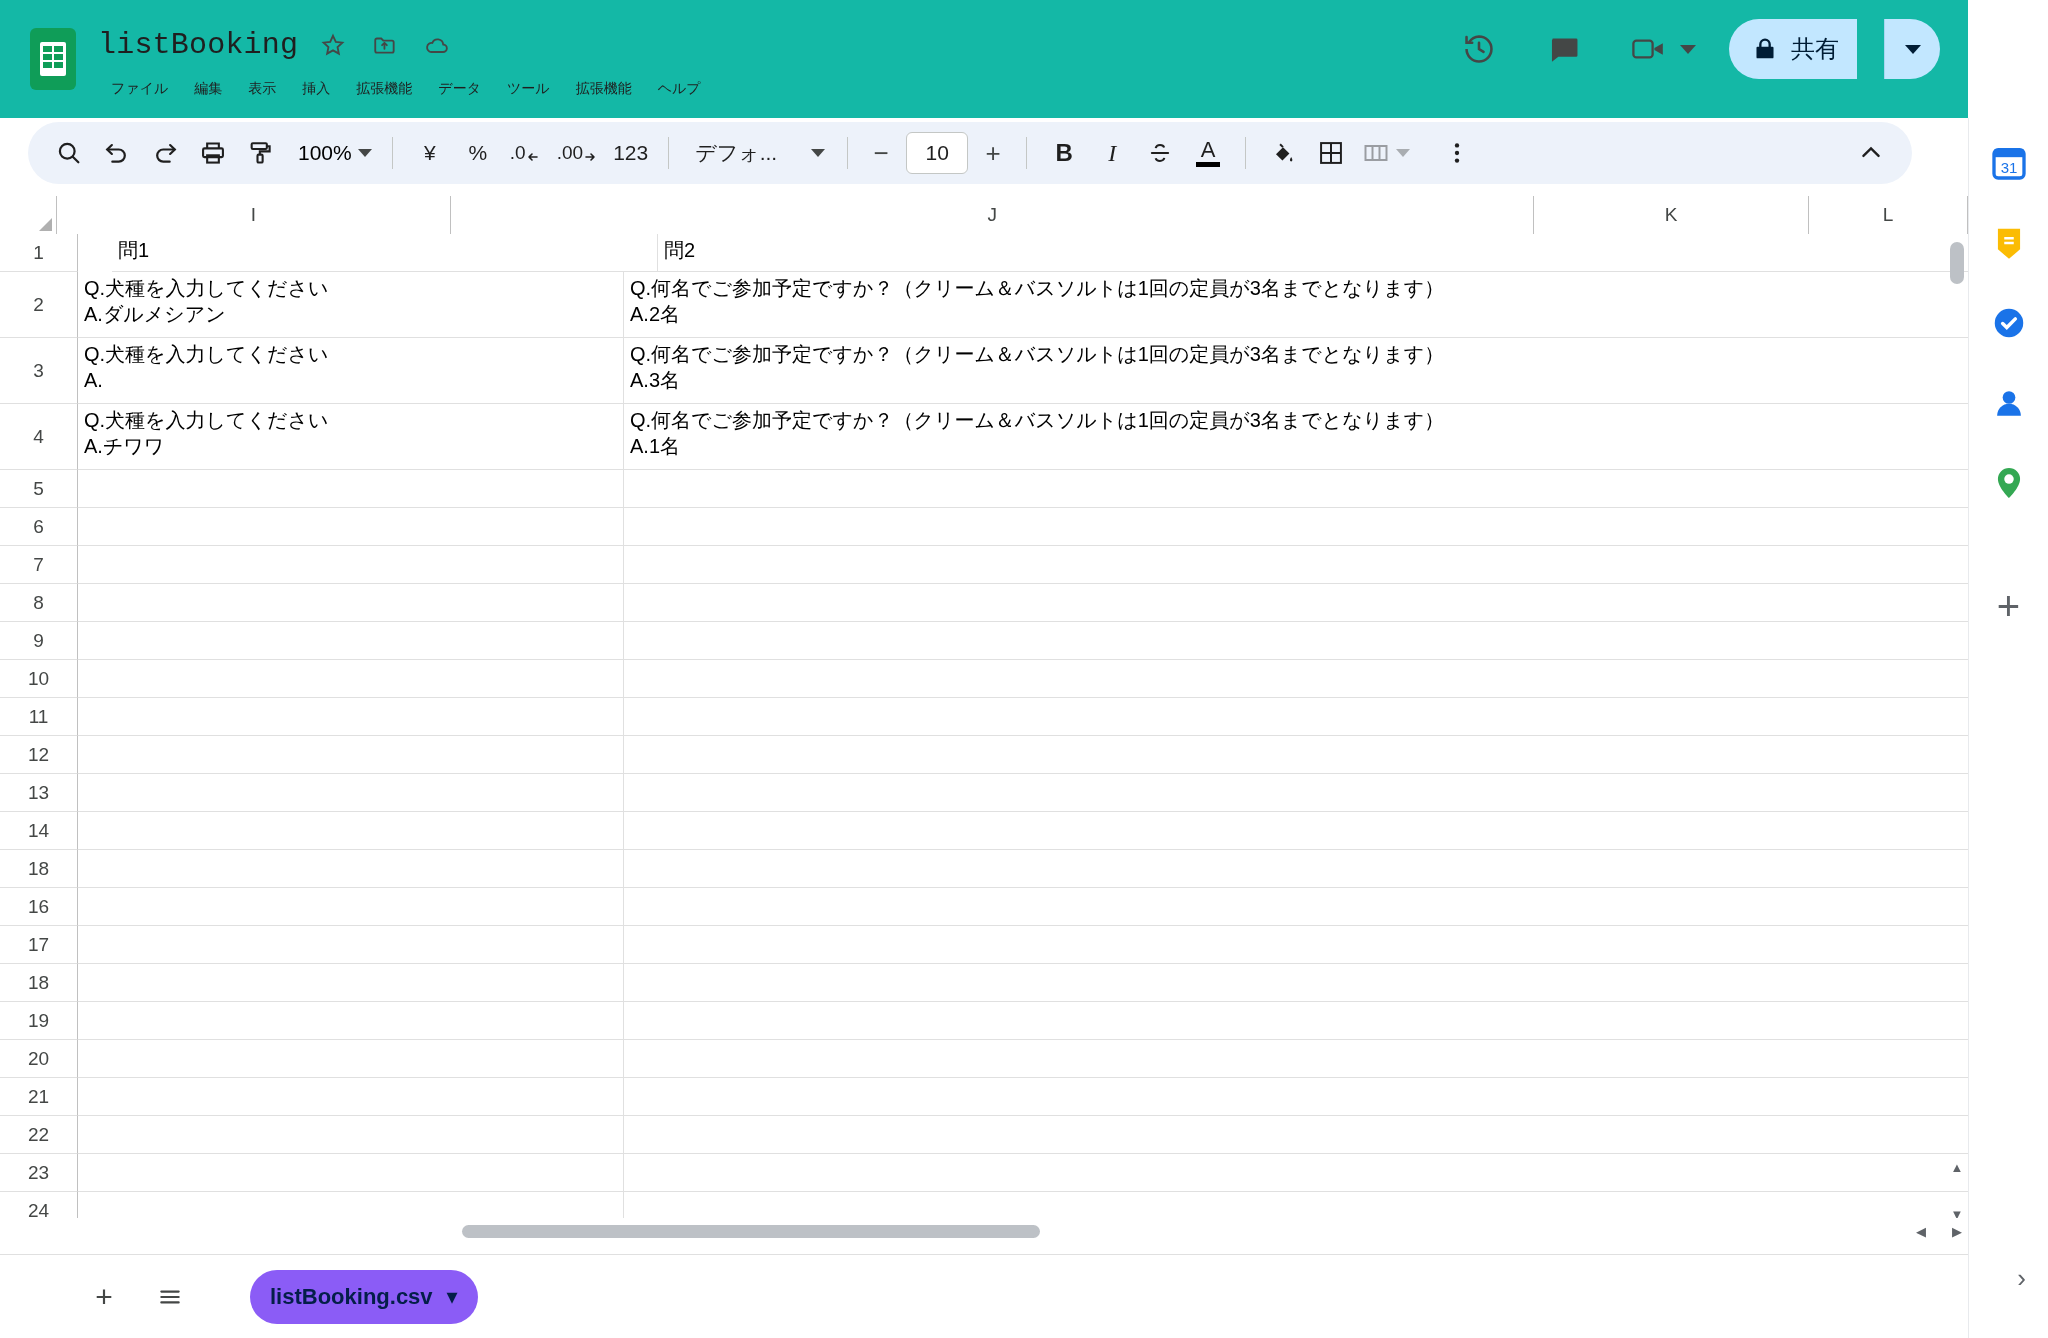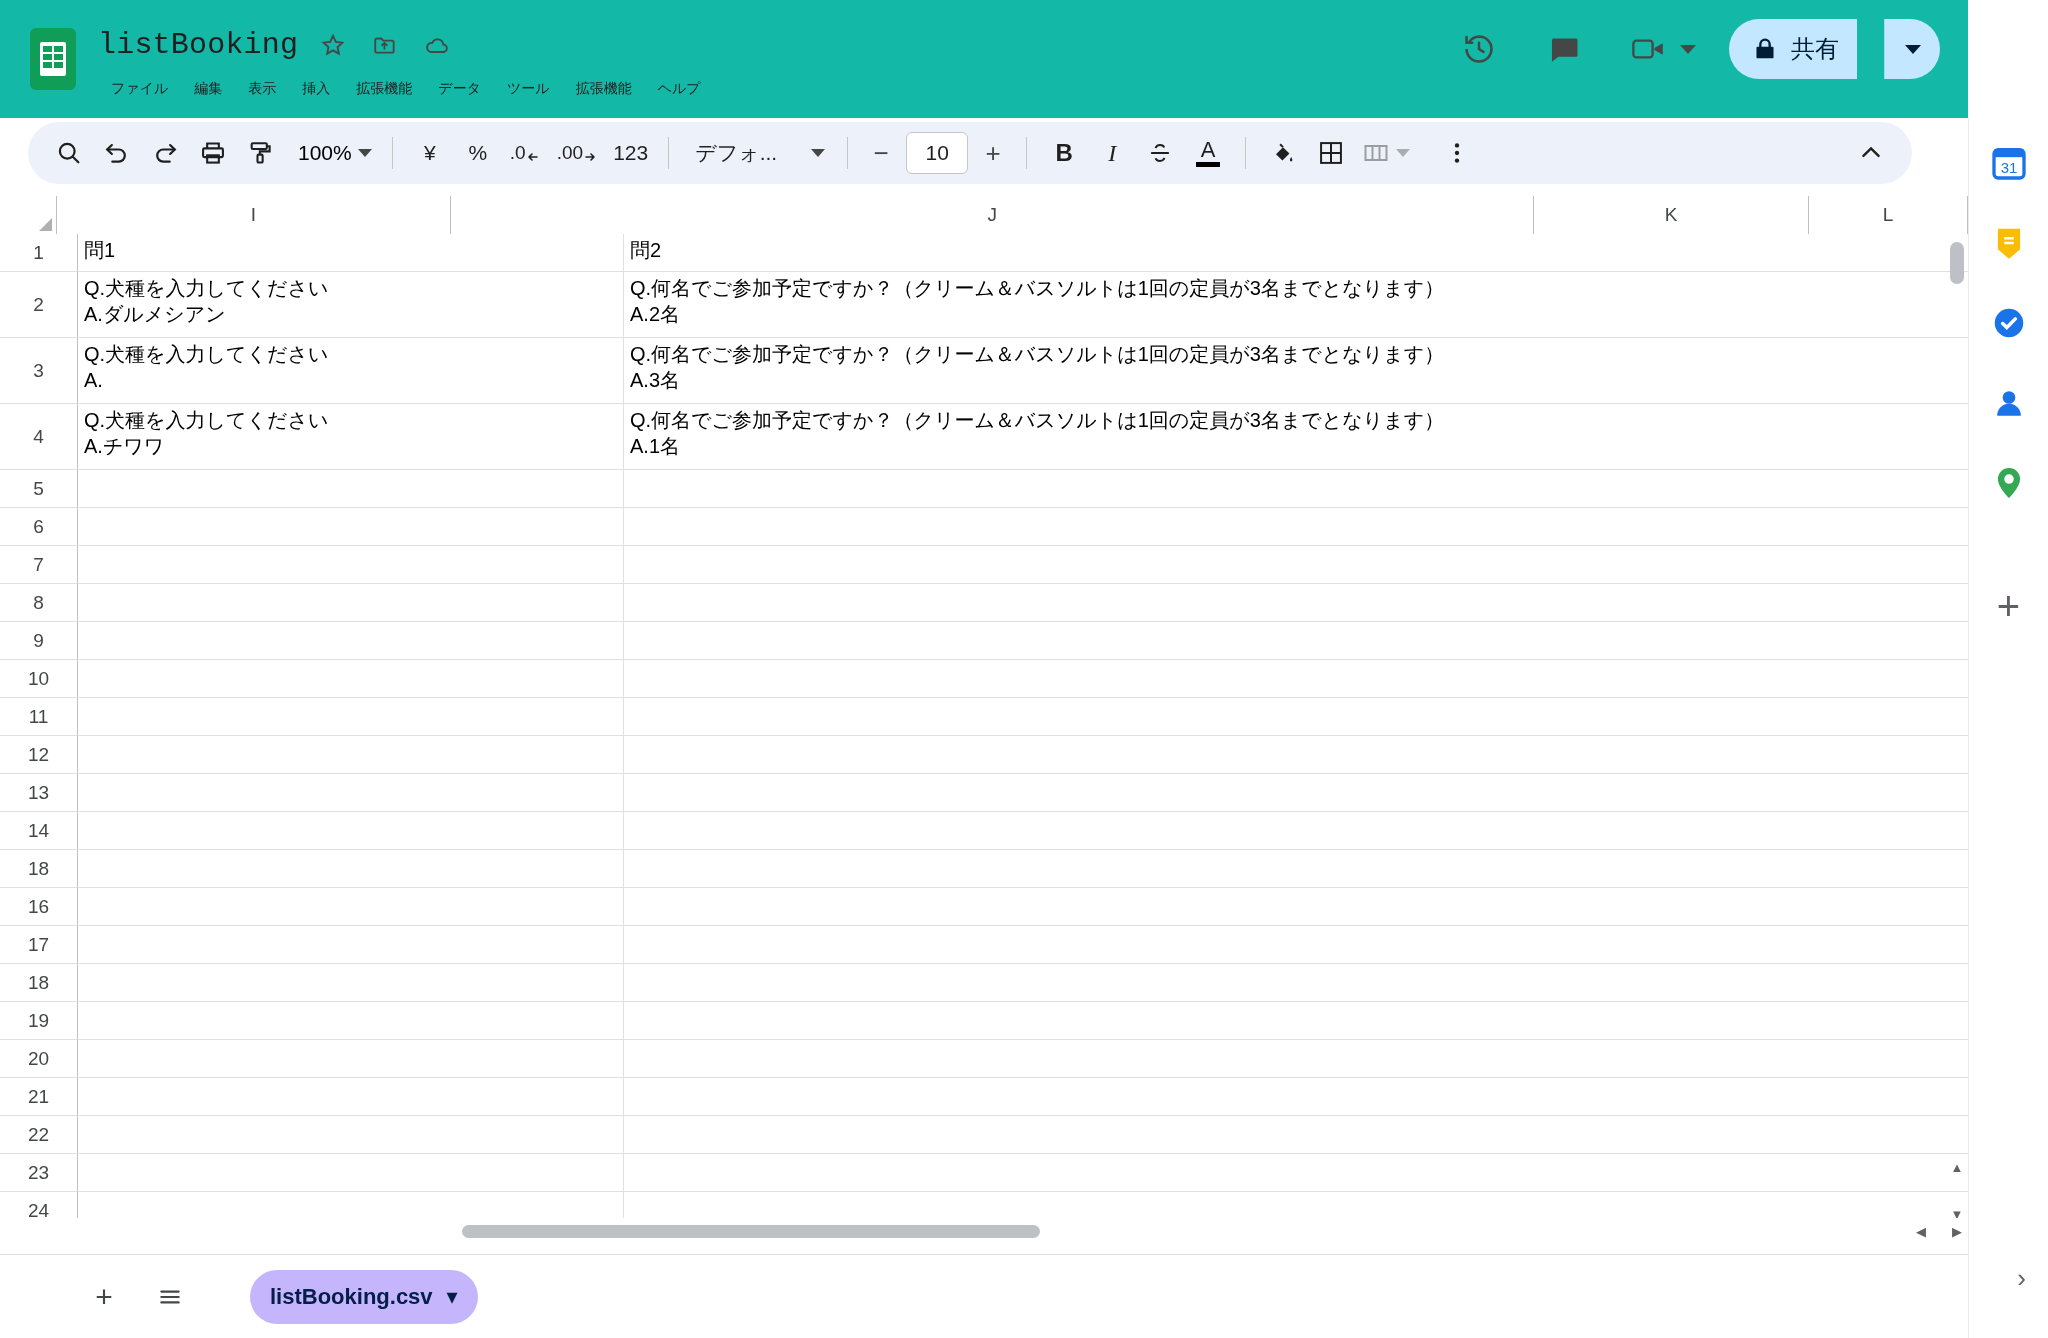--- a/index.html
+++ b/index.html
@@ -209,21 +209,21 @@
     display: flex; align-items: center; padding-left: 78px; gap: 14px;
   }
   .tb-icon {
     width: 52px; height: 52px; border-radius: 50%;
     display: flex; align-items: center; justify-content: center;
     color: #444746; cursor: pointer; font-size: 30px;
   }
   .sheet-tab {
     display: flex; align-items: center; gap: 14px;
     height: 54px; padding: 0 20px; border-radius: 27px;
-    background: #c4b5fd; color: #041e49; font-size: 22px; font-weight: bold;
+    background: #8b5cf6; color: #041e49; font-size: 22px; font-weight: bold;
     cursor: pointer; margin-left: 40px;
   }
 
   
   .rail {
     position: absolute; right: 0; top: 118px; width: 80px; height: 1220px;
     background: #ffffff; border-left: 1px solid #e8eaed;
     display: flex; flex-direction: column; align-items: center;
     padding-top: 22px; gap: 34px;
   }
@@ -457,21 +457,21 @@
       <div class="corner"></div>
       <div class="ch" style="width:546px;">I</div>
       <div class="ch" style="width:1500px;">J</div>
       <div class="ch" style="width:380px;">K</div>
       <div class="ch" style="width:220px;">L</div>
     </div>
 
     <div class="rows" id="rows-container">
         <div class="row">
           <div class="rh">1</div>
-          <div class="cell" style="width: 546px; min-width: 546px;">問1</div>
+          <div class="cell" style="width: 546px; min-width: 546px; margin-left: 34px;">問1</div>
           <div class="cell" style="width: 1500px; min-width: 1500px;">問2</div>
         </div>
         <div class="row tall">
           <div class="rh">2</div>
           <div class="cell" style="width: 546px; min-width: 546px;">Q.犬種を入力してください
 A.ダルメシアン</div>
           <div class="cell" style="width: 1500px; min-width: 1500px;">Q.何名でご参加予定ですか？（クリーム＆バスソルトは1回の定員が3名までとなります）
 A.2名</div>
         </div>
         <div class="row tall">

